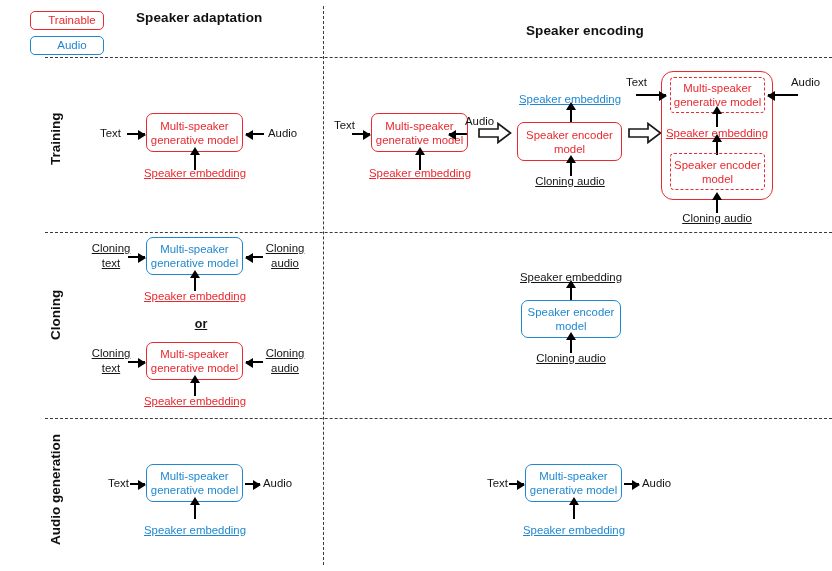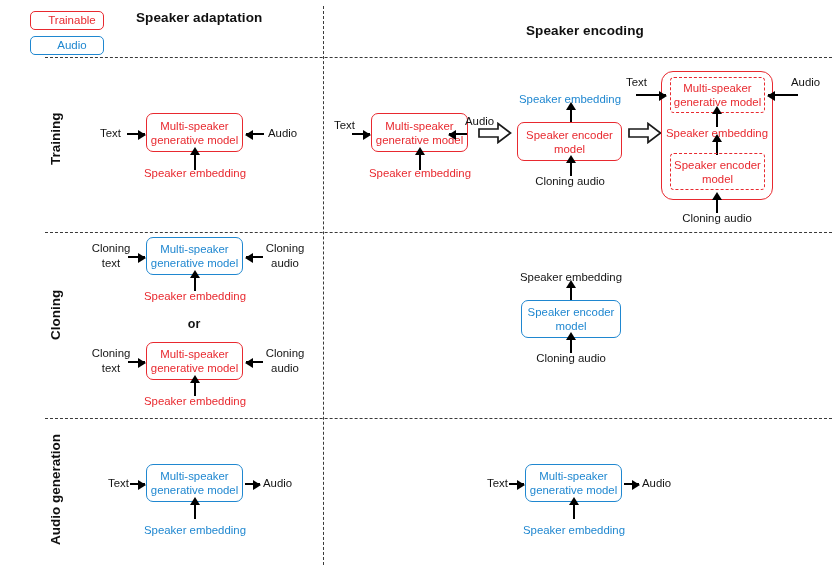--- a/index.html
+++ b/index.html
@@ -93,21 +93,21 @@
   
   .lbl{
     position:absolute;
     font-size:11.4px;
     line-height:14px;
     white-space:nowrap;
     color:#141414;
   }
   .lbl.red{color:#e8292f;}
   .lbl.blue{color:#1f87d0;}
-  .lbl.center{transform:translateX(-50%);text-align:center;}
+  .lbl.center{transform:translateX(-50%);text-align:center;text-decoration:underline;}
   .lbl.two{line-height:14.5px;}
   .lbl.bold{font-weight:bold;}
 
   
   .arrow-r, .arrow-l{
     position:absolute;
     height:0;
     border-top:2.2px solid #000;
   }
   .arrow-r:after{
@@ -261,21 +261,21 @@
 
   <div class="arrow-l" style="left:246px;top:256px;width:17px;"></div>
   <div class="lbl two center" style="left:285px;top:241px;">
     <span>Cloning</span><br>
     <span>audio</span>
   </div>
 
   <div class="arrow-u" style="left:194px;top:278px;height:13px;"></div>
   <div class="lbl red center" style="left:195px;top:289px;">Speaker embedding</div>
 
-  <div class="lbl bold center" style="left:194px;top:317px;font-size:12.5px;">or</div>
+  <div class="lbl bold center" style="left:201px;top:317px;font-size:12.5px;">or</div>
 
   <div class="lbl two center" style="left:111px;top:346px;">
     <span>Cloning</span><br>
     <span>text</span>
   </div>
   <div class="arrow-r" style="left:128px;top:361px;width:17px;"></div>
 
   <div class="mbox red" style="left:146px;top:342px;width:97px;height:38px;">
     <span>
       <span>Multi-speaker</span><br>

